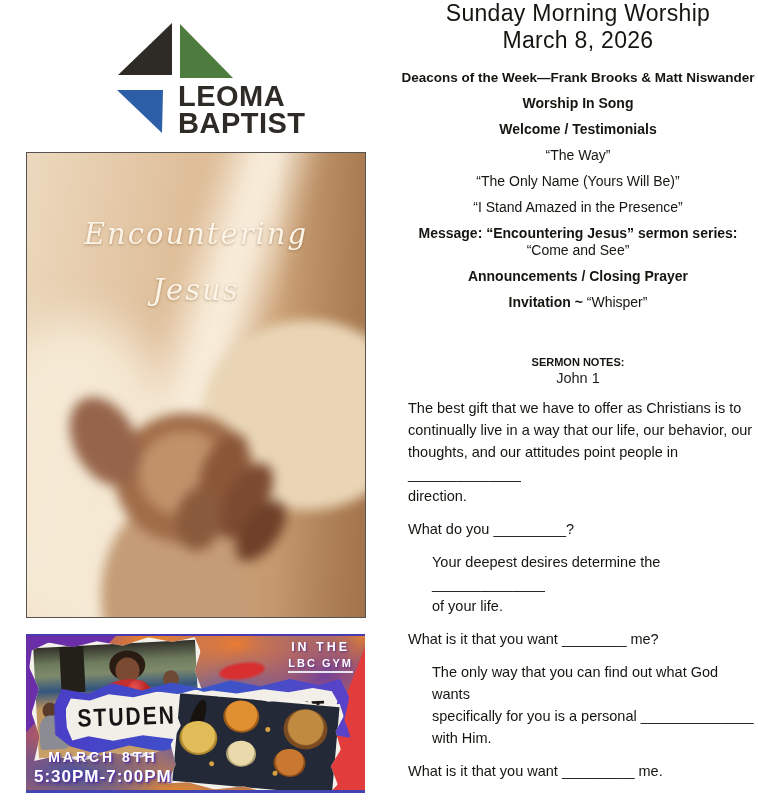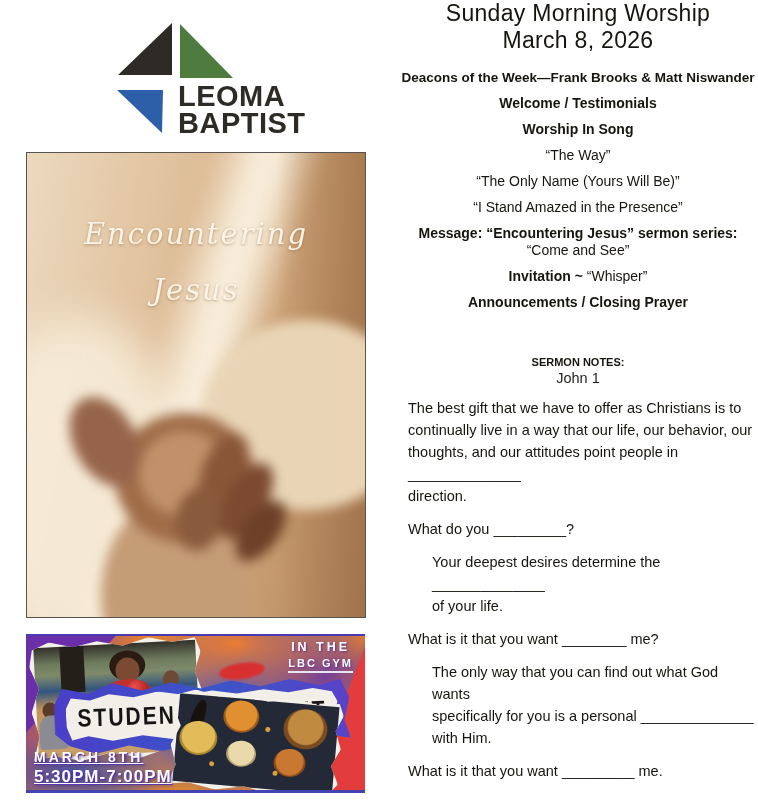--- a/index.html
+++ b/index.html
@@ -86,22 +86,22 @@
   .simg{position:relative;width:100%;height:100%;overflow:hidden;background:#232936;}
   .simg i{position:absolute;display:block;border-radius:50%;}
   .bowl1{right:6%;top:6%;width:44px;height:40px;background:radial-gradient(circle at 50% 45%,#c08a40 55%,#7a4a20 60%);}
   .bowl2{left:28%;top:2%;width:36px;height:32px;background:radial-gradient(circle at 50% 45%,#e09030 60%,#9a5a18 66%);}
   .bowl3{left:2%;top:30%;width:38px;height:34px;background:radial-gradient(circle at 50% 45%,#e2bc58 60%,#a8842c 66%);}
   .bowl4{left:32%;top:48%;width:30px;height:26px;background:radial-gradient(circle at 50% 45%,#ead9ab 60%,#b0a070 66%);}
   .bowl5{right:18%;top:52%;width:32px;height:28px;background:radial-gradient(circle at 50% 45%,#c87830 60%,#8a4a18 66%);}
   .bottle{left:8%;top:4%;width:13px;height:40px;border-radius:4px;background:#17120d;transform:rotate(14deg);}
   .crumb{width:5px;height:5px;background:#d8a040;}
   .c1{left:55%;top:30%;} .c2{left:62%;top:78%;} .c3{left:22%;top:74%;}
-  .when{position:absolute;left:8px;bottom:6px;color:#fff;font-weight:bold;
-      text-shadow:1px 1px 0 #5a35b0,2px 2px 3px rgba(60,30,120,.6);text-decoration:underline;}
+  .when{position:absolute;left:8px;bottom:6px;text-align:center;color:#fff;font-weight:bold;
+      text-shadow:1px 1px 0 #5a35b0,2px 2px 3px rgba(60,30,120,.6);}
   .when .l1{font-size:14px;letter-spacing:3px;}
   .when .l2{font-size:17px;letter-spacing:1px;margin-top:2px;}
   
   .right-col{position:absolute;left:400px;top:0;width:356px;}
   .w-title{margin-top:0;text-align:center;font-size:23px;line-height:27px;letter-spacing:.3px;color:#17150f;}
   .deacons{margin-top:16px;text-align:center;font-size:13.5px;font-weight:bold;color:#17150f;}
   .order{margin-top:6px;}
   .oline{margin-top:11px;text-align:center;font-size:14px;line-height:15px;color:#17150f;}
   .oline.b{font-weight:bold;}
   .oline .sub{font-weight:normal;display:block;margin-top:2px;}
@@ -205,33 +205,33 @@
   </div>
 
   <div class="right-col">
     <div class="w-title">
       <div>Sunday Morning Worship</div>
       <div>March 8, 2026</div>
     </div>
     <div class="deacons">Deacons of the Week—Frank Brooks &amp; Matt Niswander</div>
 
     <div class="order">
+      <div class="oline b">Worship In Song</div>
       <div class="oline b">Welcome / Testimonials</div>
-      <div class="oline b">Worship In Song</div>
       <div class="oline">“The Way”</div>
       <div class="oline">“The Only Name (Yours Will Be)”</div>
       <div class="oline">“I Stand Amazed in the Presence”</div>
       <div class="oline b">
         <span>Message: “Encountering Jesus” sermon series:</span>
         <span class="sub">“Come and See”</span>
       </div>
+      <div class="oline b">Announcements / Closing Prayer</div>
       <div class="oline">
         <b>Invitation ~</b><span> “Whisper”</span>
       </div>
-      <div class="oline b">Announcements / Closing Prayer</div>
     </div>
 
     <div class="sermon-head">SERMON NOTES:</div>
     <div class="passage">John 1</div>
 
     <div class="notes">
       <p>The best gift that we have to offer as Christians is to
 continually live in a way that our life, our behavior, our
 thoughts, and our attitudes point people in ______________
 direction.</p>

